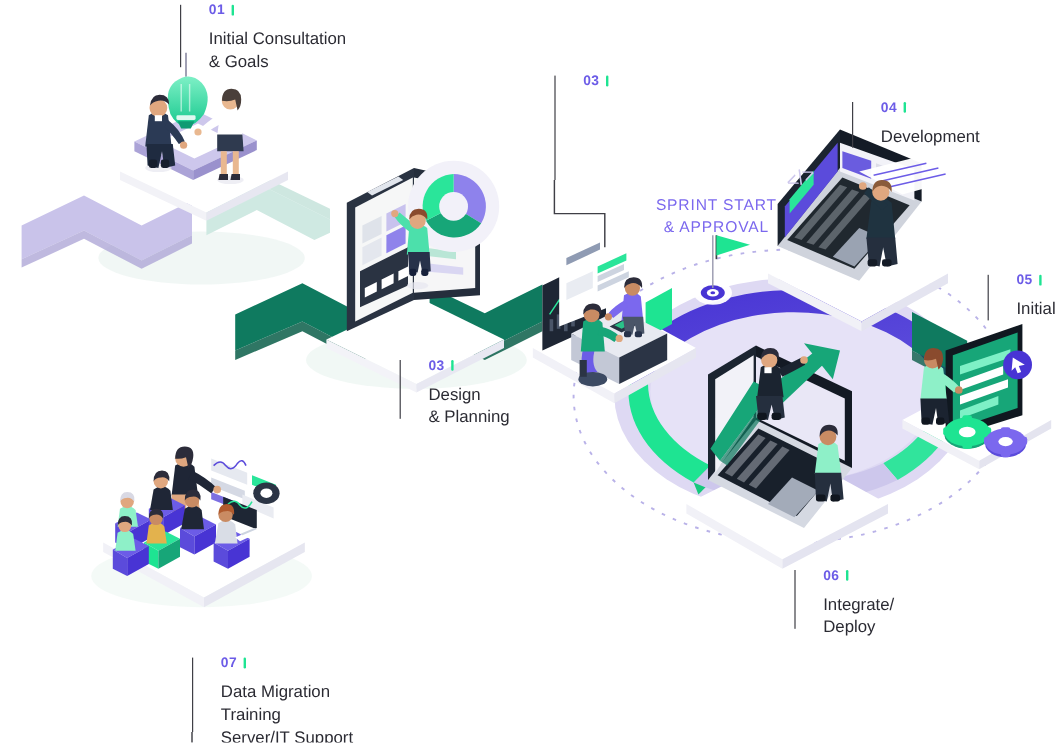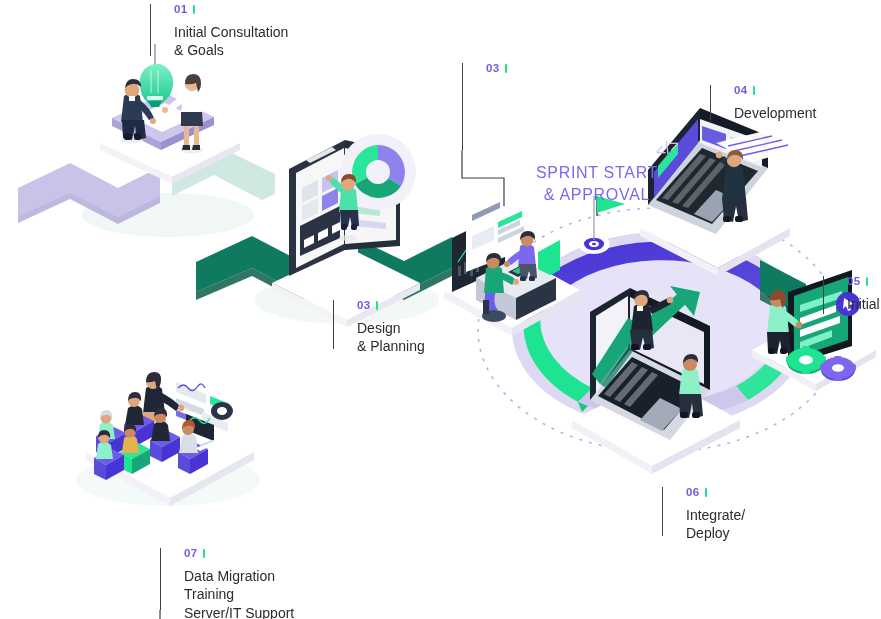--- a/index.html
+++ b/index.html
@@ -29,21 +29,21 @@
   .callout .num .tick{
     display:inline-block;width:2.5px;height:9px;background:#1ee492;
     margin-left:5px;vertical-align:-1px;border-radius:1px;
   }
   .callout .txt{
     font-size:14px;color:#2b2b33;line-height:1.33;white-space:pre-line;
   }
 
   .sprint-label{
     position:absolute;
-    color:#7b68ee;font-size:16px;letter-spacing:.7px;
+    color:#7b68ee;font-size:13px;letter-spacing:.7px;
     line-height:1.35;text-align:center;white-space:pre-line;
   }
 </style>
 </head>
 <body>
 
 <div id="stage">
 
   <svg class="layer" width="881" height="619" viewBox="0 0 881 619">
     <defs>
@@ -510,27 +510,27 @@
       <span class="rule" style="height:87px;"></span>
       <span class="num"><span>03</span><span class="tick"></span></span>
     </div>
 
     <div class="callout" style="left:710px;top:85px;">
       <span class="rule" style="height:38px;"></span>
       <span class="num"><span>04</span><span class="tick"></span></span>
       <span class="txt">Development</span>
     </div>
 
-    <div class="callout" style="left:823px;top:229px;margin-top:47px;">
+    <div class="callout" style="left:823px;top:229px;">
       <span class="rule" style="height:38px;"></span>
       <span class="num"><span>05</span><span class="tick"></span></span>
       <span class="txt">Initial</span>
     </div>
 
-    <div class="callout" style="left:662px;top:475px;margin-top:12px;">
+    <div class="callout" style="left:662px;top:475px;">
       <span class="rule" style="height:49px;"></span>
       <span class="num"><span>06</span><span class="tick"></span></span>
       <span class="txt">Integrate/
 Deploy</span>
     </div>
 
     <div class="callout" style="left:160px;top:548px;">
       <span class="rule" style="height:62px;"></span>
       <span class="num"><span>07</span><span class="tick"></span></span>
       <span class="txt">Data Migration

